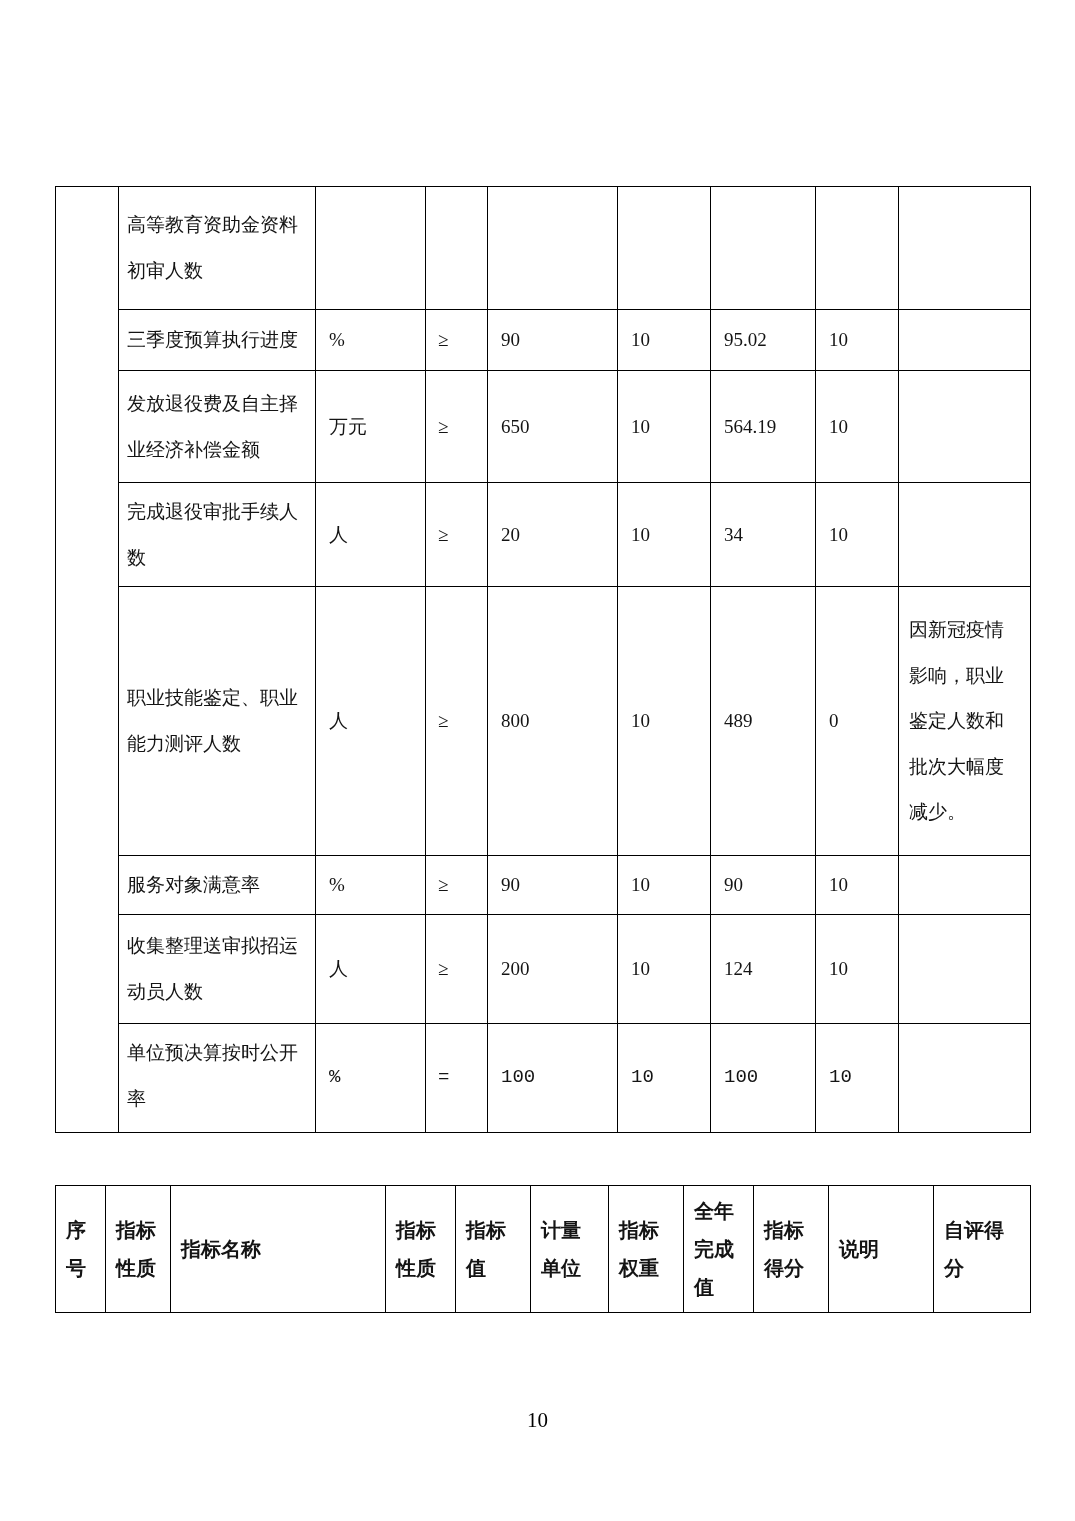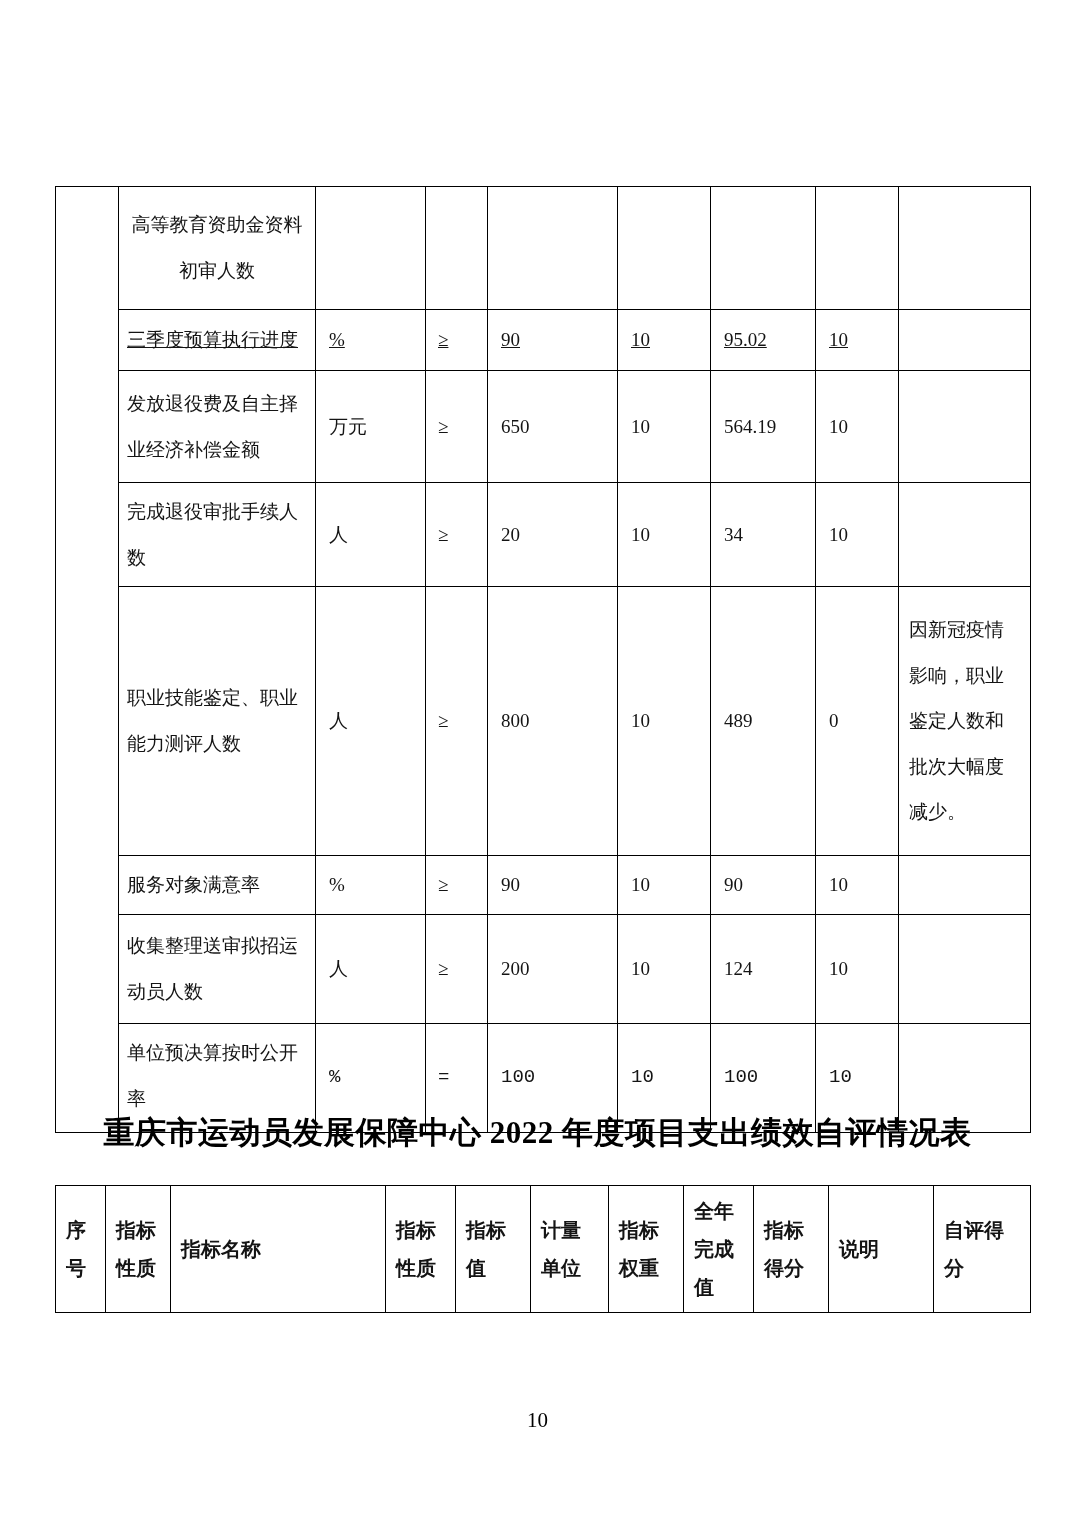--- a/index.html
+++ b/index.html
@@ -34,22 +34,22 @@
     line-height: 2.4;
     padding: 4px 10px;
     word-break: normal;
     overflow: hidden;
   }
   .t1 td.c0 { padding: 0; }
   .t1 td.name { padding-left: 8px; padding-right: 8px; }
   .t1 td.op  { padding-left: 12px; }
   .t1 td.num { padding-left: 13px; }
   .t1 td.note { padding-left: 10px; padding-right: 10px; line-height: 2.4; }
-  tr.r1 > td { height: 114px; text-align: center; }
-  tr.r2 > td { height: 52px; text-decoration: underline; }
+  tr.r1 > td { height: 114px; }
+  tr.r2 > td { height: 52px; }
   tr.r3 > td { height: 103px; }
   tr.r4 > td { height: 95px; margin-left: 40px; }
   tr.r5 > td { height: 260px; }
   tr.r6 > td { height: 50px; }
   tr.r7 > td { height: 100px; }
   tr.r8 > td { height: 100px; font-family: Liberation Mono, monospace; }
 
   
   .doc-title {
     position: absolute;
@@ -188,21 +188,20 @@
       <td class="op">=</td>
       <td class="num">100</td>
       <td class="num">10</td>
       <td class="num">100</td>
       <td class="num">10</td>
       <td class="note"></td>
     </tr>
   </tbody>
     </table>
 
-  <div class="doc-title">重庆市运动员发展保障中心 2022 年度项目支出绩效自评情况表</div>
 
   <table class="t2">
     <colgroup>
       <col style="width:50px">
         <col style="width:65px">
         <col style="width:215px">
       <col style="width:70px">
         <col style="width:75px">
         <col style="width:78px">
       <col style="width:75px">

